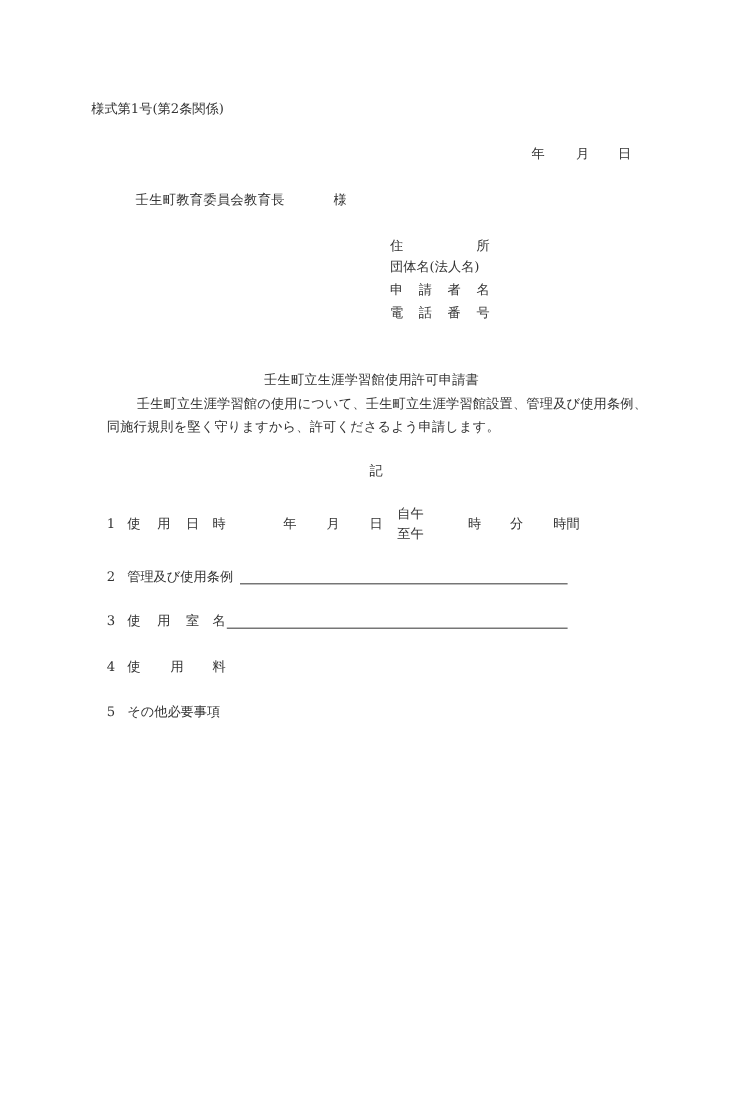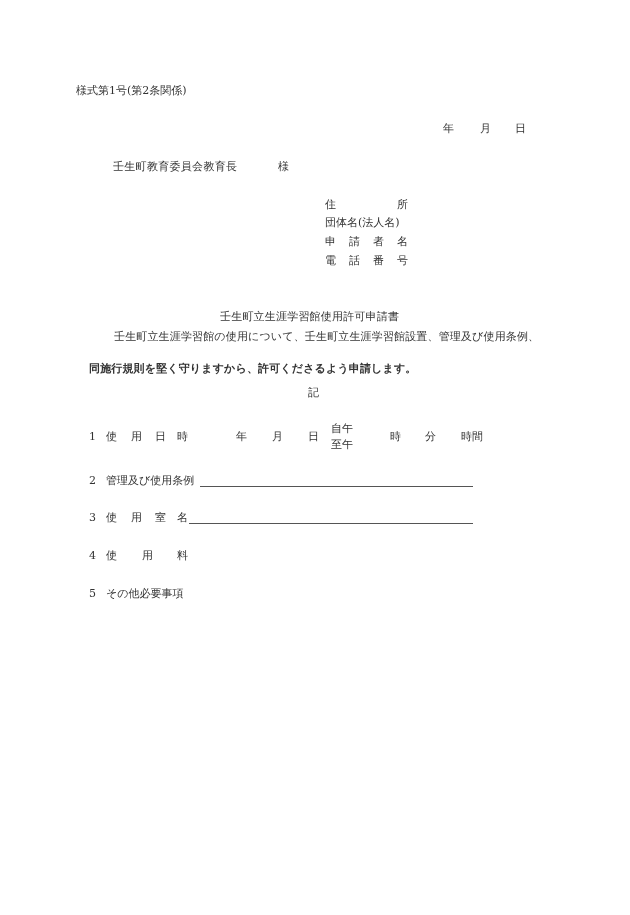--- a/index.html
+++ b/index.html
@@ -48,21 +48,21 @@
       <span class="abs" style="left:349px; top:254px;">話</span>
       <span class="abs" style="left:373px; top:254px;">番</span>
       <span class="abs" style="left:397px; top:254px;">号</span>
     </div>
   </div>
 
   <div class="abs" style="left:220px; top:310px; letter-spacing:0.2px;">壬生町立生涯学習館使用許可申請書</div>
 
   <div>
     <div class="abs" style="left:98px; top:330px; letter-spacing:0.15px;margin-left:16px;">壬生町立生涯学習館の使用について、壬生町立生涯学習館設置、管理及び使用条例、</div>
-    <div class="abs" style="left:89px; top:362px; letter-spacing:0.15px;font-weight:bold;">同施行規則を堅く守りますから、許可くださるよう申請します。</div>
+    <div class="abs" style="left:89px; top:349px; letter-spacing:0.15px;">同施行規則を堅く守りますから、許可くださるよう申請します。</div>
   </div>
 
   <div class="abs" style="left:308px; top:386px;">記</div>
 
   <div>
     <span class="abs" style="left:89px; top:430px;">1</span>
     <span class="abs" style="left:106px; top:430px;">使</span>
     <span class="abs" style="left:131px; top:430px;">用</span>
     <span class="abs" style="left:155px; top:430px;">日</span>
     <span class="abs" style="left:177px; top:430px;">時</span>

